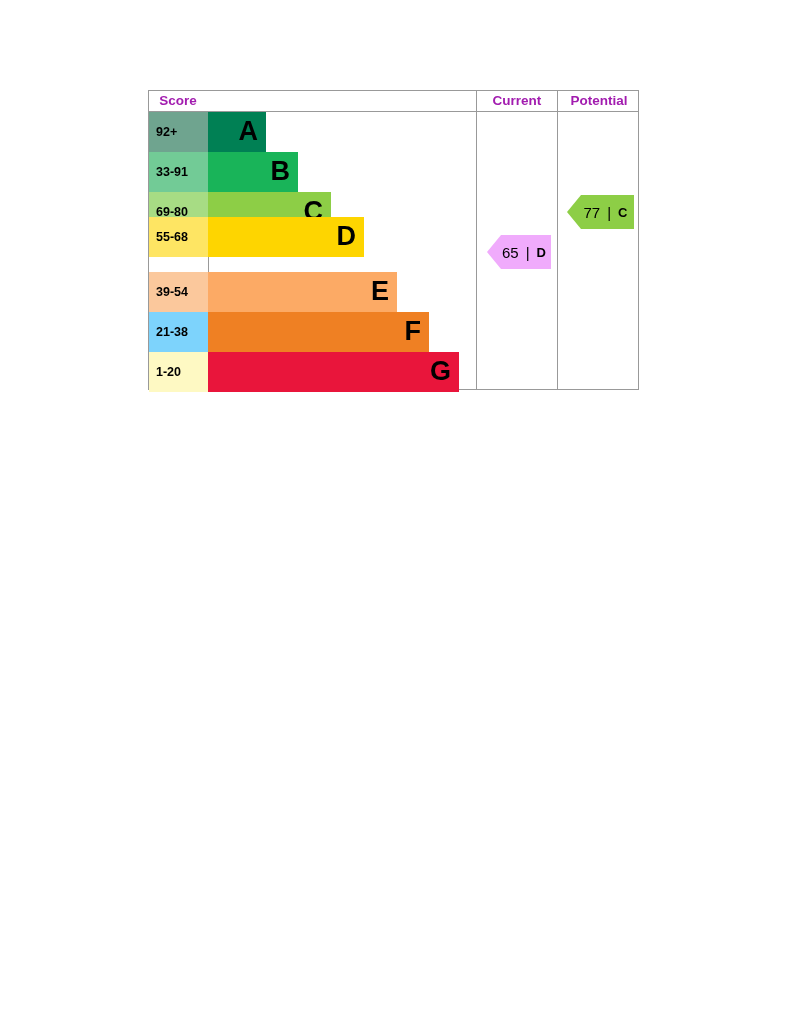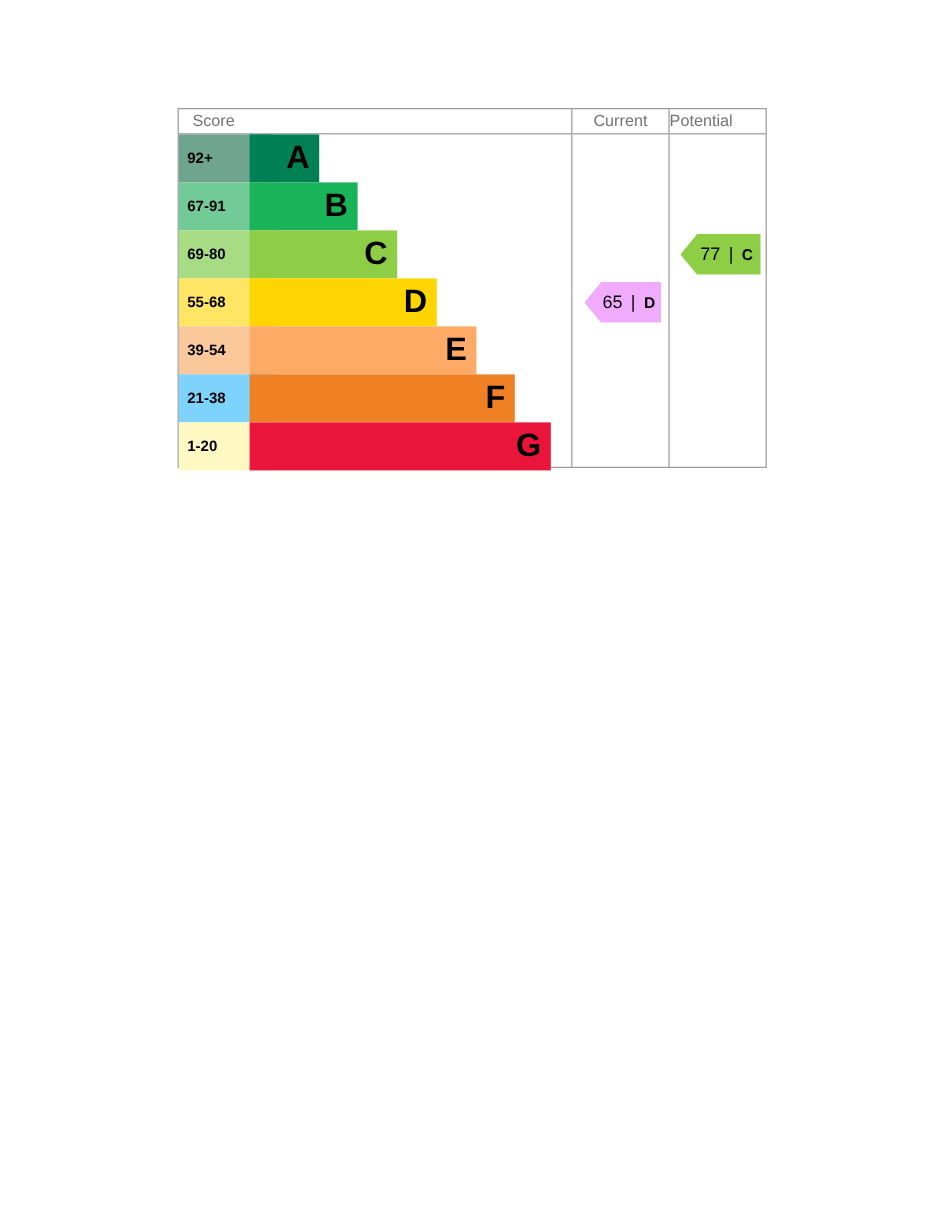--- a/index.html
+++ b/index.html
@@ -37,31 +37,31 @@
     height: 21px;
     box-sizing: border-box;
     border-bottom: 1px solid #999999;
   }
   .hdr-cell {
     position: absolute;
     top: 0;
     height: 20px;
     line-height: 20px;
     font-size: 13.5px;
-    font-weight: normal;
-    color: #737373;
+    font-weight: bold;
+    color: #a21caf;
     box-sizing: border-box;
     white-space: nowrap;
   }
   .hdr-score     { left: 0px;   width: 58px;  text-align: center; }
   .hdr-rating    { left: 59px;  width: 266px; text-align: left; padding-left: 7px;
                    border-left: 1px solid #999999; }
   .hdr-current   { left: 327px; width: 81px;  text-align: center;
                    border-left: 1px solid #999999; }
-  .hdr-potential { left: 408px; width: 83px;  
+  .hdr-potential { left: 408px; width: 83px;  text-align: center;
                    border-left: 1px solid #999999; }
 
   
   .epc-body {
     position: absolute;
     left: 0;
     top: 21px;
     width: 100%;
     height: 278px;
   }
@@ -162,32 +162,32 @@
     <div class="vrule vrule-potential"></div>
 
     <div id="band-rows">
         <div class="band-row" style="top: 0px;">
           <div class="band-score" style="background: rgb(111, 164, 143);">92+</div>
           <div class="band-bar" style="background: rgb(0, 128, 84); width: 58px;">
             <span class="band-letter">A</span>
           </div>
         </div>
         <div class="band-row" style="top: 40px;">
-          <div class="band-score" style="background: rgb(114, 203, 150);">67-91</div>
+          <div class="band-score" style="background: rgb(114, 203, 150);">33-91</div>
           <div class="band-bar" style="background: rgb(25, 180, 89); width: 90px;">
             <span class="band-letter">B</span>
           </div>
         </div>
         <div class="band-row" style="top: 80px;">
           <div class="band-score" style="background: rgb(167, 220, 132);">69-80</div>
           <div class="band-bar" style="background: rgb(141, 206, 70); width: 123px;">
             <span class="band-letter">C</span>
           </div>
         </div>
-        <div class="band-row" style="top: 120px; text-align: center;">
+        <div class="band-row" style="top: 105px; text-align: center;">
           <div class="band-score" style="background: rgb(254, 229, 99);">55-68</div>
           <div class="band-bar" style="background: rgb(254, 213, 0); width: 156px;">
             <span class="band-letter">D</span>
           </div>
         </div>
         <div class="band-row" style="top: 160px; padding-left: 24px;">
           <div class="band-score" style="background: rgb(251, 200, 156);">39-54</div>
           <div class="band-bar" style="background: rgb(252, 170, 101); width: 189px;">
             <span class="band-letter">E</span>
           </div>

